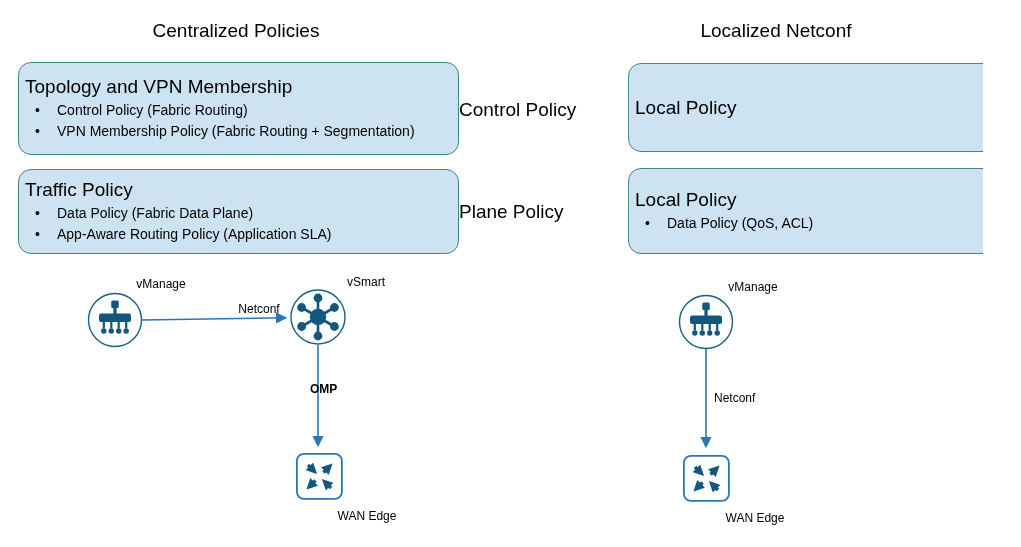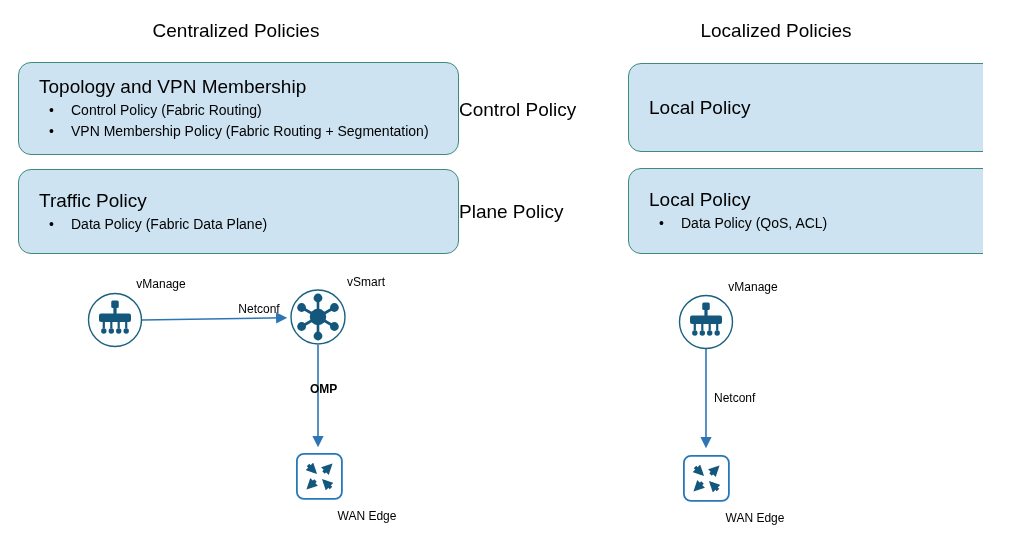--- a/index.html
+++ b/index.html
@@ -23,21 +23,21 @@
 
   .policy-box{
     position:absolute;
     background:#cee3f2;
     border:1.6px solid #3e8a7c;
     border-radius:13px;
     box-sizing:border-box;
     display:flex;
     flex-direction:column;
     justify-content:center;
-    padding:6px 12px 6px 20px;
+    padding:6px 12px 6px 6px;
   }
   #box-cc{left:18px;top:62px;width:441px;height:93px;}
   #box-cd{left:18px;top:169px;width:441px;height:85px;}
   #box-lc{left:628px;top:63px;width:373px;height:89px;}
   #box-ld{left:628px;top:168px;width:373px;height:86px;}
 
   .box-heading{font-size:19px;line-height:24px;color:#000;}
   .box-bullets{margin:1px 0 0;padding:0 0 0 6px;list-style:none;font-size:14px;}
   .box-bullets li{position:relative;padding-left:26px;line-height:21px;}
   .box-bullets li::before{content:"\2022";position:absolute;left:4px;}
@@ -68,34 +68,35 @@
   #dl-netconf-right{left:714px;top:391px;}
   #dl-wanedge-right{left:707px;top:511px;}
 </style>
 </head>
 <body>
 
 <div class="canvas">
 
   <div class="col-header" id="hdr-centralized">Centralized Policies</div>
 
-  <div class="col-header" id="hdr-localized">Localized Policies</div>
+  <div class="col-header" id="hdr-localized">Localized Netconf</div>
 
   <div class="policy-box" id="box-cc">
     <div class="box-heading">Topology and VPN Membership</div>
     <ul class="box-bullets">
       <li>Control Policy  (Fabric Routing)</li>
       <li>VPN Membership Policy (Fabric Routing + Segmentation)</li>
     </ul>
   </div>
 
   <div class="policy-box" id="box-cd">
     <div class="box-heading">Traffic Policy</div>
     <ul class="box-bullets">
       <li>Data Policy (Fabric Data Plane)</li>
+      <li>App-Aware Routing Policy (Application SLA)</li>
     </ul>
   </div>
 
   <div class="policy-box" id="box-lc">
     <div class="box-heading">Local Policy</div>
   </div>
 
   <div class="policy-box" id="box-ld">
     <div class="box-heading">Local Policy</div>
     <ul class="box-bullets">

